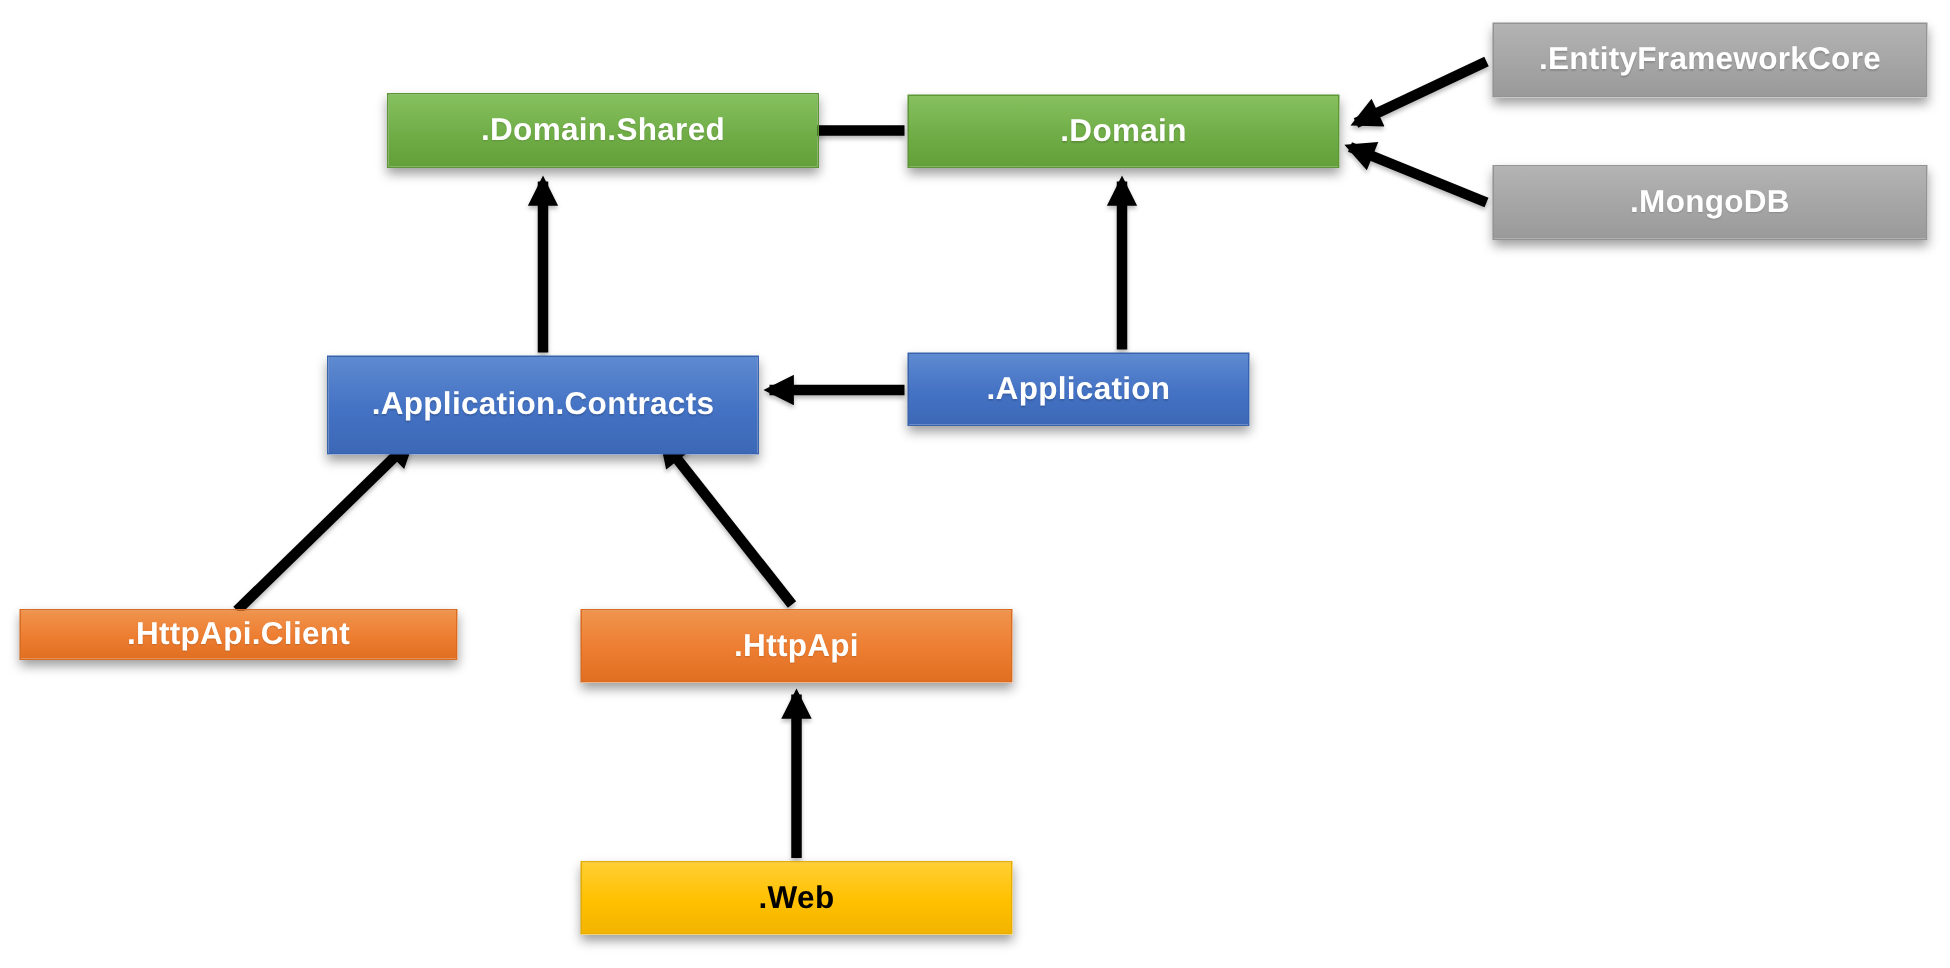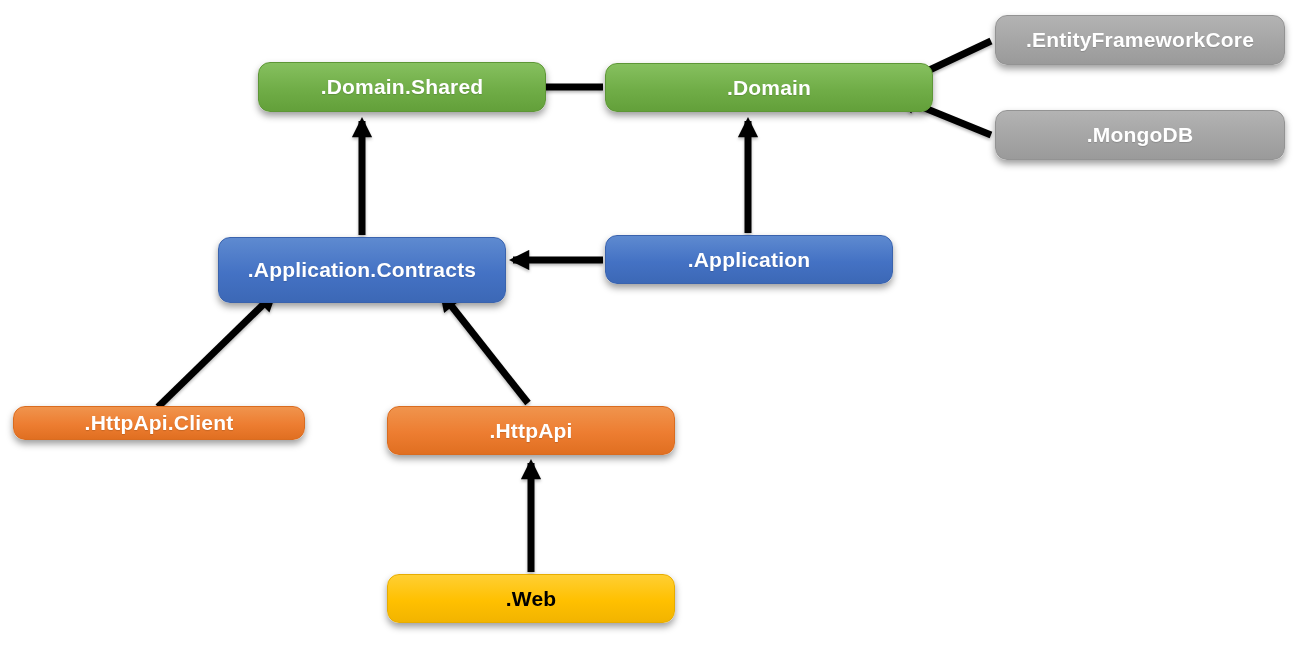--- a/index.html
+++ b/index.html
@@ -26,21 +26,21 @@
   #edges line {
     filter: drop-shadow(0 2px 1.5px rgba(0,0,0,0.28));
   }
   .node {
     position: absolute;
     box-sizing: border-box;
     display: flex;
     align-items: center;
     justify-content: center;
     border: 1px solid transparent;
-    border-radius: 12px;
+    border-radius: 0;
     box-shadow: 0 4px 7px rgba(0,0,0,0.38);
   }
   .node-label {
     font-size: 21px;
     font-weight: 700;
     color: #ffffff;
     letter-spacing: 0.2px;
     white-space: nowrap;
     text-shadow: 0 1px 1px rgba(0,0,0,0.15);
   }
@@ -64,33 +64,33 @@
         <line x1="362" y1="235" x2="362" y2="121" stroke="#000000" stroke-width="7" marker-end="url(#arrowhead)"></line>
         <line x1="158" y1="407" x2="274" y2="294" stroke="#000000" stroke-width="7" marker-end="url(#arrowhead)"></line>
         <line x1="528" y1="403" x2="442" y2="294" stroke="#000000" stroke-width="7" marker-end="url(#arrowhead)"></line>
         <line x1="531" y1="572" x2="531" y2="463" stroke="#000000" stroke-width="7" marker-end="url(#arrowhead)"></line>
       </g>
   </svg>
   <div>
       <div class="node" style="left: 218px; top: 62px; width: 288px; height: 50px; background: linear-gradient(rgb(134, 192, 95) 0%, rgb(112, 173, 71) 55%, rgb(99, 160, 58) 100%); border-color: rgb(93, 150, 54); margin-left: 40px;">
         <span class="node-label" style="color: rgb(255, 255, 255);">.Domain.Shared</span>
       </div>
-      <div class="node" style="left: 605px; top: 63px; width: 328px; height: 49px; background: linear-gradient(rgb(134, 192, 95) 0%, rgb(112, 173, 71) 55%, rgb(99, 160, 58) 100%); border-color: rgb(93, 150, 54);">
+      <div class="node" style="left: 605px; top: 63px; width: 288px; height: 49px; background: linear-gradient(rgb(134, 192, 95) 0%, rgb(112, 173, 71) 55%, rgb(99, 160, 58) 100%); border-color: rgb(93, 150, 54);">
         <span class="node-label" style="color: rgb(255, 255, 255);">.Domain</span>
       </div>
       <div class="node" style="left: 995px; top: 15px; width: 290px; height: 50px; background: linear-gradient(rgb(179, 179, 179) 0%, rgb(165, 165, 165) 55%, rgb(154, 154, 154) 100%); border-color: rgb(147, 147, 147);">
         <span class="node-label" style="color: rgb(255, 255, 255);">.EntityFrameworkCore</span>
       </div>
       <div class="node" style="left: 995px; top: 110px; width: 290px; height: 50px; background: linear-gradient(rgb(179, 179, 179) 0%, rgb(165, 165, 165) 55%, rgb(154, 154, 154) 100%); border-color: rgb(147, 147, 147);">
         <span class="node-label" style="color: rgb(255, 255, 255);">.MongoDB</span>
       </div>
       <div class="node" style="left: 218px; top: 237px; width: 288px; height: 66px; background: linear-gradient(rgb(94, 138, 208) 0%, rgb(68, 114, 196) 55%, rgb(60, 104, 182) 100%); border-color: rgb(58, 99, 173);">
         <span class="node-label" style="color: rgb(255, 255, 255);">.Application.Contracts</span>
       </div>
-      <div class="node" style="left: 605px; top: 235px; width: 288px; height: 49px; background: linear-gradient(rgb(94, 138, 208) 0%, rgb(68, 114, 196) 55%, rgb(60, 104, 182) 100%); border-color: rgb(58, 99, 173); text-align: right;">
+      <div class="node" style="left: 605px; top: 235px; width: 228px; height: 49px; background: linear-gradient(rgb(94, 138, 208) 0%, rgb(68, 114, 196) 55%, rgb(60, 104, 182) 100%); border-color: rgb(58, 99, 173); text-align: right;">
         <span class="node-label" style="color: rgb(255, 255, 255);">.Application</span>
       </div>
       <div class="node" style="left: 13px; top: 406px; width: 292px; height: 34px; background: linear-gradient(rgb(240, 148, 77) 0%, rgb(237, 125, 49) 55%, rgb(224, 111, 33) 100%); border-color: rgb(217, 108, 32);">
         <span class="node-label" style="color: rgb(255, 255, 255);">.HttpApi.Client</span>
       </div>
       <div class="node" style="left: 387px; top: 406px; width: 288px; height: 49px; background: linear-gradient(rgb(240, 148, 77) 0%, rgb(237, 125, 49) 55%, rgb(224, 111, 33) 100%); border-color: rgb(217, 108, 32);">
         <span class="node-label" style="color: rgb(255, 255, 255);">.HttpApi</span>
       </div>
       <div class="node" style="left: 387px; top: 574px; width: 288px; height: 49px; background: linear-gradient(rgb(255, 207, 51) 0%, rgb(255, 192, 0) 55%, rgb(242, 180, 0) 100%); border-color: rgb(231, 172, 0);">
         <span class="node-label" style="color: rgb(0, 0, 0); text-shadow: none;">.Web</span>

